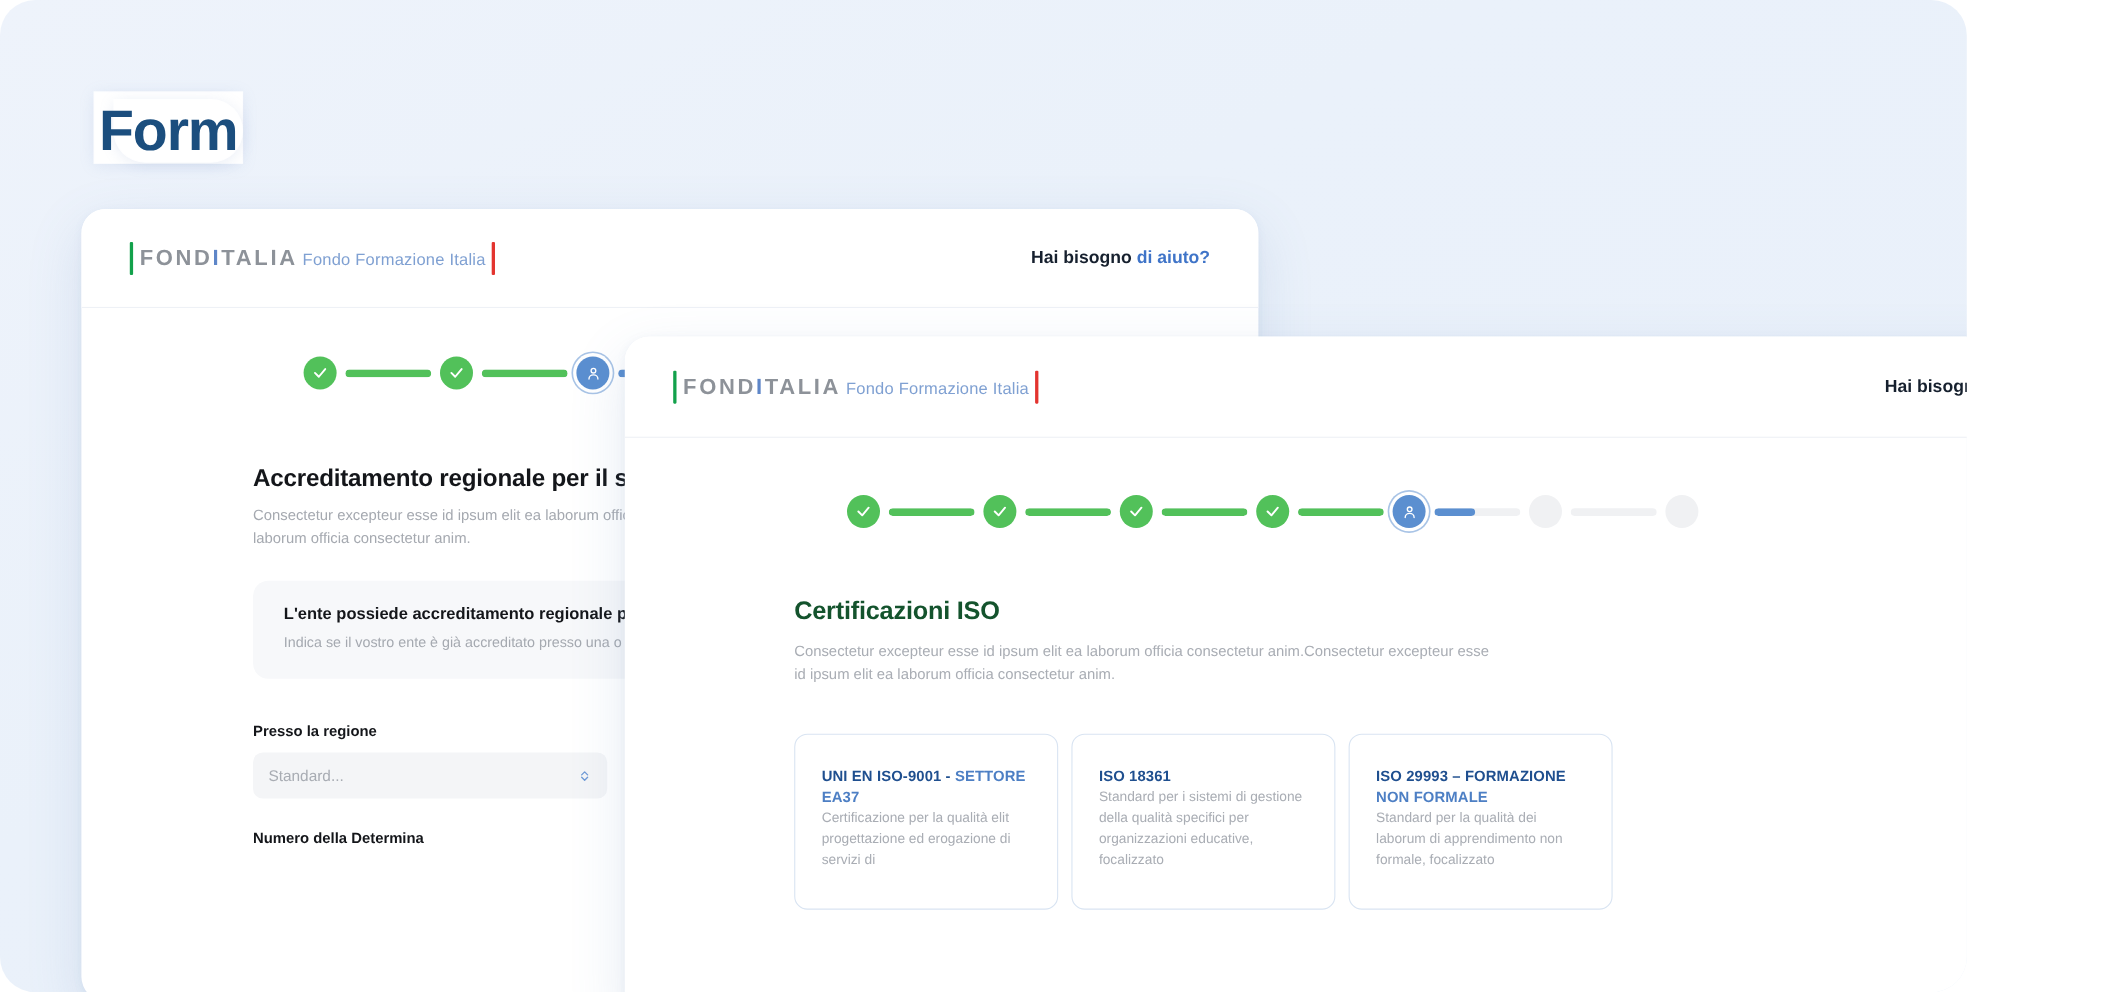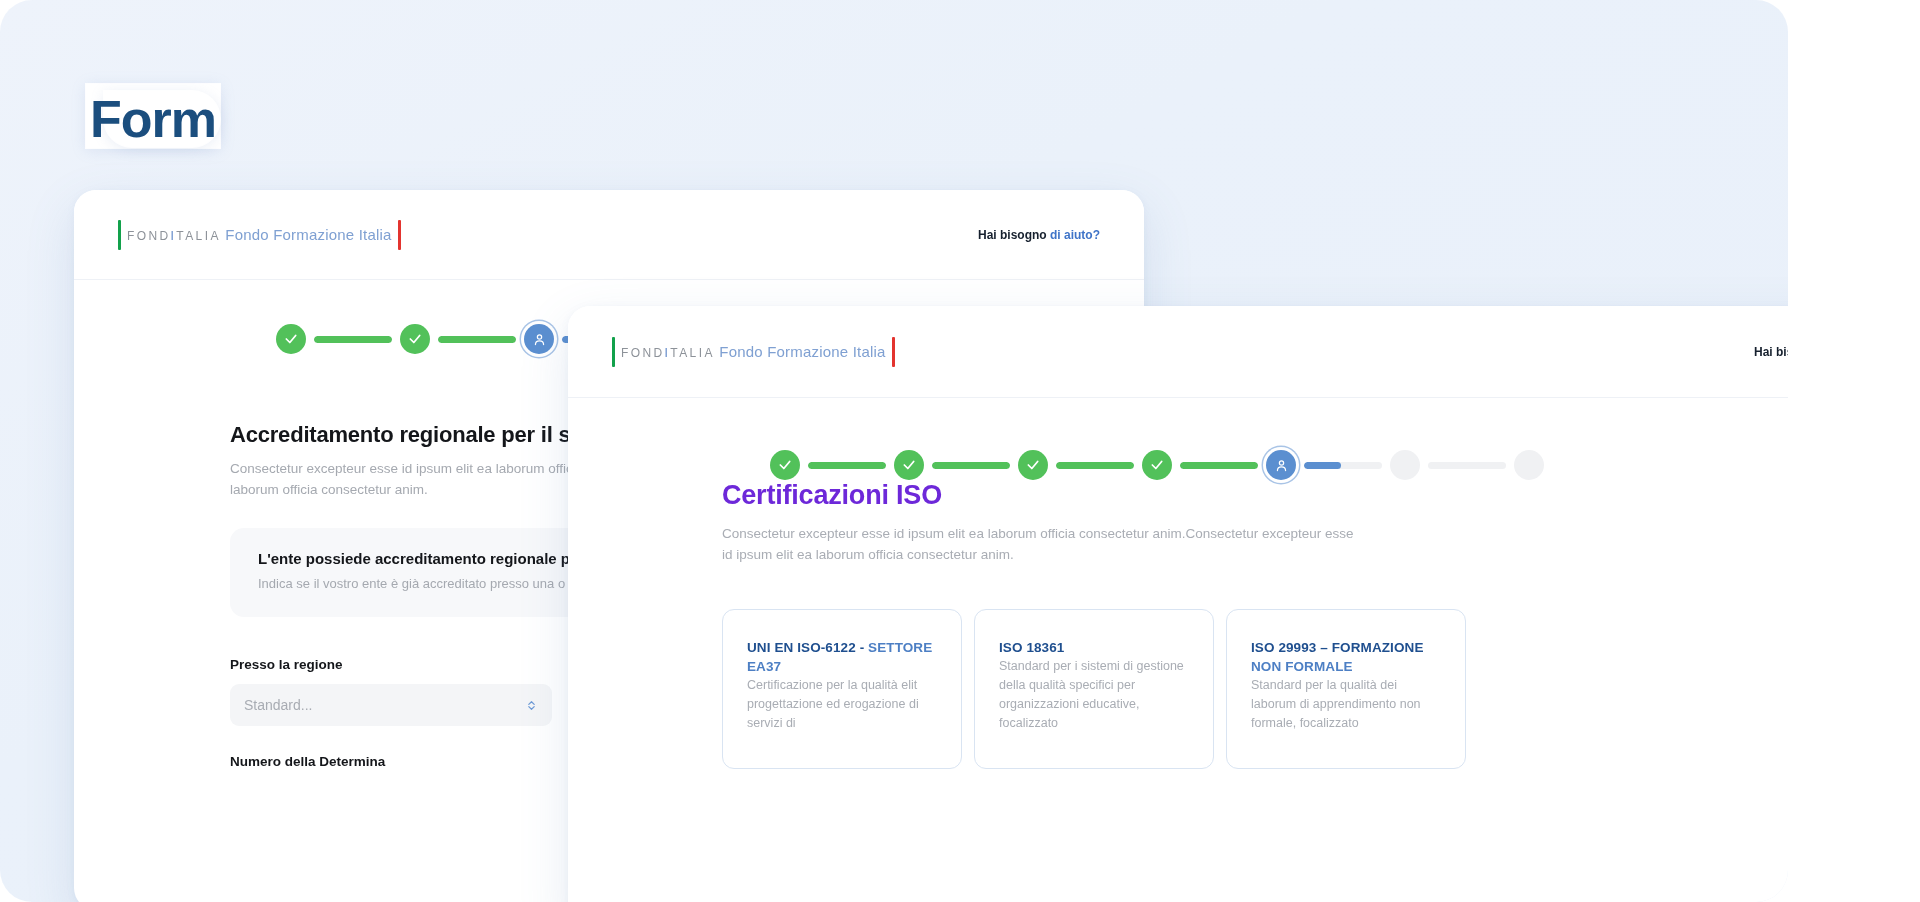--- a/index.html
+++ b/index.html
@@ -85,37 +85,37 @@
   #card-back .card-header { padding: 0 44px 0 44px; }
   #card-front .card-header { padding: 0 44px 0 44px; height: 92px; }
 
   
   .logo { display: flex; align-items: center; height: 34px; }
   .logo-bar { width: 3px; height: 30px; border-radius: 1px; }
   .logo-bar.green { background: #12a14b; }
   .logo-bar.red { background: #e3342f; }
   .logo-text { padding: 0 6px; line-height: 1; }
   .logo-main {
-    font-size: 12px;
+    font-size: 20px;
     letter-spacing: 2.4px;
-    font-weight: 400;
+    font-weight: 700;
     color: #8d9299;
     white-space: nowrap;
   }
   .logo-main .blue { color: #5e86c8; }
   .logo-sub {
     font-size: 15px;
     letter-spacing: .2px;
     color: #7fa0d2;
     white-space: nowrap;
     margin-top: 2px;
   }
 
   .help {
-    font-size: 12px;
+    font-size: 16px;
     font-weight: 700;
     color: #16202e;
     white-space: nowrap;
   }
   .help .accent { color: #3f74c8; font-weight: 700; }
 
   
   .stepper {
     display: flex;
     align-items: center;
@@ -214,23 +214,24 @@
   .field-label-2 {
     font-size: 13.5px;
     font-weight: 700;
     color: #14161a;
     margin-top: 28px;
   }
 
   
   .body-front { padding: 0 48px 0 154px; position: relative; }
   .front-title {
-    font-size: 27px;
-    font-weight: 700;
-    color: #6d28d9;
+    font-size: 23px;
+    font-weight: 700;
+    color: #14532d;
+    margin-top: 62px;
     letter-spacing: -.2px;
   }
   .front-desc {
     font-size: 13.5px;
     color: #a9adb4;
     line-height: 21px;
     margin-top: 12px;
     max-width: 640px;
   }
   .badge-icon-box {
@@ -412,21 +413,21 @@
 
       <div class="badge-icon-box">
         <svg width="24" height="26" viewBox="0 0 24 26" fill="none" stroke="#5f8dcb" stroke-width="1.8" stroke-linecap="round" stroke-linejoin="round">
           <circle cx="12" cy="9" r="6"></circle>
           <path d="M8.2 14.2 L8.2 23 L12 20.2 L15.8 23 L15.8 14.2"></path>
         </svg>
       </div>
 
       <div class="iso-row">
         <div class="iso-card">
-          <div class="iso-title"><span>UNI EN ISO-6122 - </span><span class="lt">SETTORE EA37</span></div>
+          <div class="iso-title"><span>UNI EN ISO-9001 - </span><span class="lt">SETTORE EA37</span></div>
           <div class="iso-desc">Certificazione per la qualità elit progettazione ed erogazione di servizi di</div>
         </div>
         <div class="iso-card">
           <div class="iso-title"><span>ISO 18361</span><span class="lt"></span></div>
           <div class="iso-desc">Standard per i sistemi di gestione della qualità specifici per organizzazioni educative, focalizzato</div>
         </div>
         <div class="iso-card">
           <div class="iso-title"><span>ISO 29993 – FORMAZIONE </span><span class="lt">NON FORMALE</span></div>
           <div class="iso-desc">Standard per la qualità dei laborum di apprendimento non formale, focalizzato</div>
         </div>

